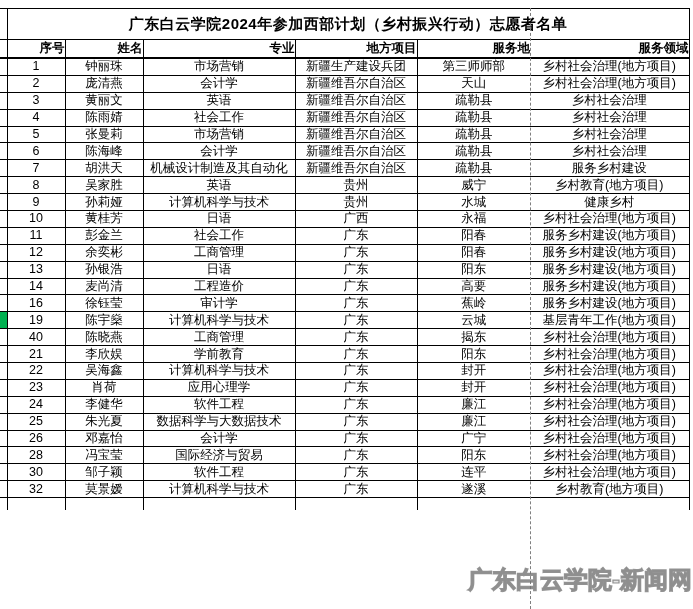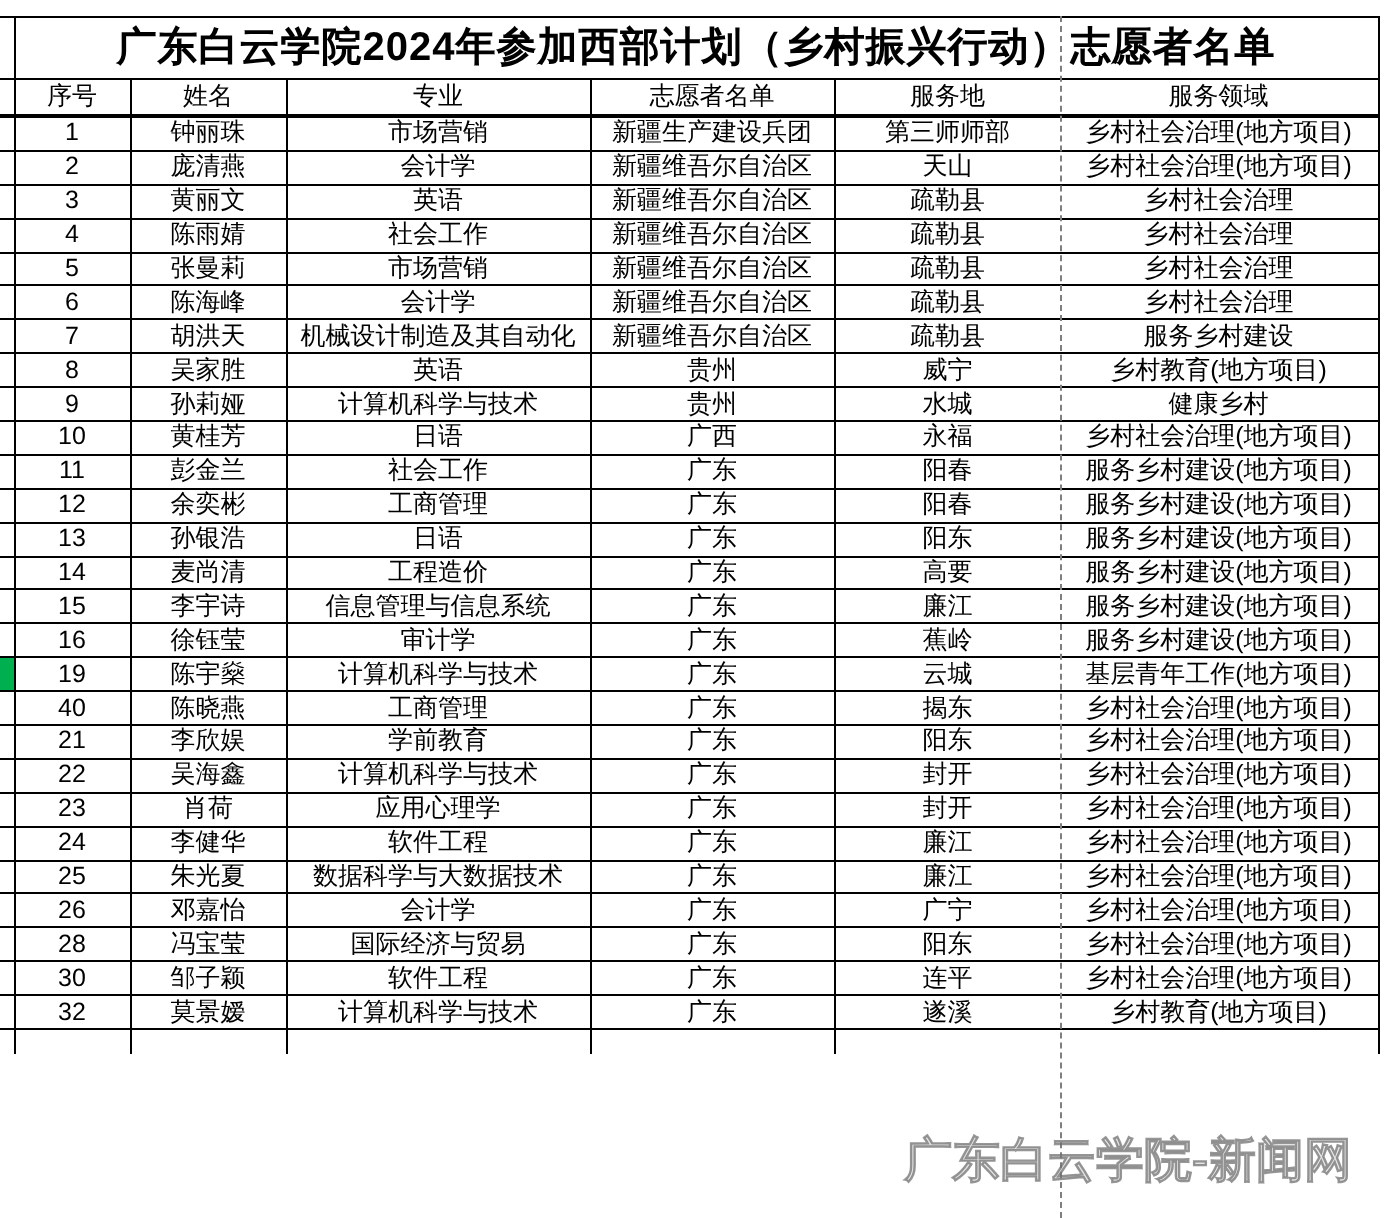--- a/index.html
+++ b/index.html
@@ -26,41 +26,42 @@
   col.c-name{width:78px;}
   col.c-major{width:152px;}
   col.c-prov{width:122px;}
   col.c-place{width:113px;}
   col.c-field{width:159px;}
 
   .strip{border-left:none;background:#fff;}
   .strip.green{background:#00b050;}
 
   .title-cell{
-    height:30px;font-size:20px;font-weight:bold;letter-spacing:0.5px;
+    height:30px;font-size:15px;font-weight:bold;letter-spacing:0.5px;
   }
   .header-row th{
-    height:17px;font-size:12.5px;font-weight:normal;
+    height:17px;font-size:12.5px;font-weight:bold;
     border-bottom:2px solid #000;
+    text-align:right;
   }
   tbody td{height:15.9px;font-size:12.5px;}
   tr.partial td{height:12px;border-bottom:none;}
 
   
   .no-r{border-right:none;}
   .no-l{border-left:none;}
 
   .dashed-line{
     position:absolute;left:530px;top:8px;height:601px;width:0;
     border-left:1px dashed #7f7f7f;z-index:5;pointer-events:none;
   }
 
   .watermark{
-    position:absolute;right:17px;top:564px;z-index:10;
-    font-size:24px;font-weight:normal;white-space:nowrap;
+    position:absolute;right:1px;top:564px;z-index:10;
+    font-size:24px;font-weight:bold;white-space:nowrap;
     color:rgba(170,170,170,0.30);
     -webkit-text-stroke:1.2px rgba(110,110,110,0.72);
     letter-spacing:0px;pointer-events:none;
   }
 </style>
 </head>
 <body>
 
 <div class="page">
 
@@ -77,21 +78,21 @@
     <thead>
       <tr>
         <th class="strip"></th>
         <th class="title-cell" colspan="6">广东白云学院2024年参加西部计划（乡村振兴行动）志愿者名单</th>
       </tr>
       <tr class="header-row">
         <th class="strip"></th>
         <th>序号</th>
         <th>姓名</th>
         <th>专业</th>
-        <th>志愿者名单</th>
+        <th>地方项目</th>
         <th class="no-r">服务地</th>
         <th class="no-l">服务领域</th>
       </tr>
     </thead>
     <tbody>
         <tr>
       <td class="strip"></td>
       <td>1</td>
       <td>钟丽珠</td>
       <td>市场营销</td>
@@ -211,29 +212,20 @@
       <td class="strip"></td>
       <td>14</td>
       <td>麦尚清</td>
       <td>工程造价</td>
       <td>广东</td>
       <td class="no-r">高要</td>
       <td class="no-l">服务乡村建设(地方项目)</td>
     </tr>
         <tr>
       <td class="strip"></td>
-      <td>15</td>
-      <td>李宇诗</td>
-      <td>信息管理与信息系统</td>
-      <td>广东</td>
-      <td class="no-r">廉江</td>
-      <td class="no-l">服务乡村建设(地方项目)</td>
-    </tr>
-        <tr>
-      <td class="strip"></td>
       <td>16</td>
       <td>徐钰莹</td>
       <td>审计学</td>
       <td>广东</td>
       <td class="no-r">蕉岭</td>
       <td class="no-l">服务乡村建设(地方项目)</td>
     </tr>
         <tr>
       <td class="strip green" style="background: rgb(0, 176, 80);"></td>
       <td>19</td>

